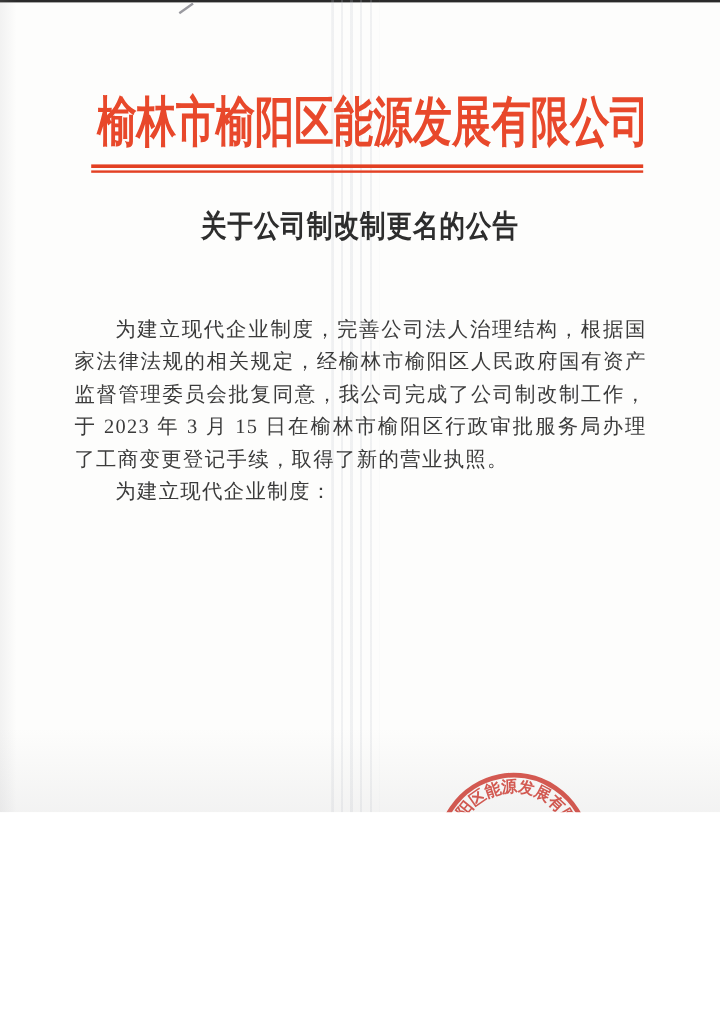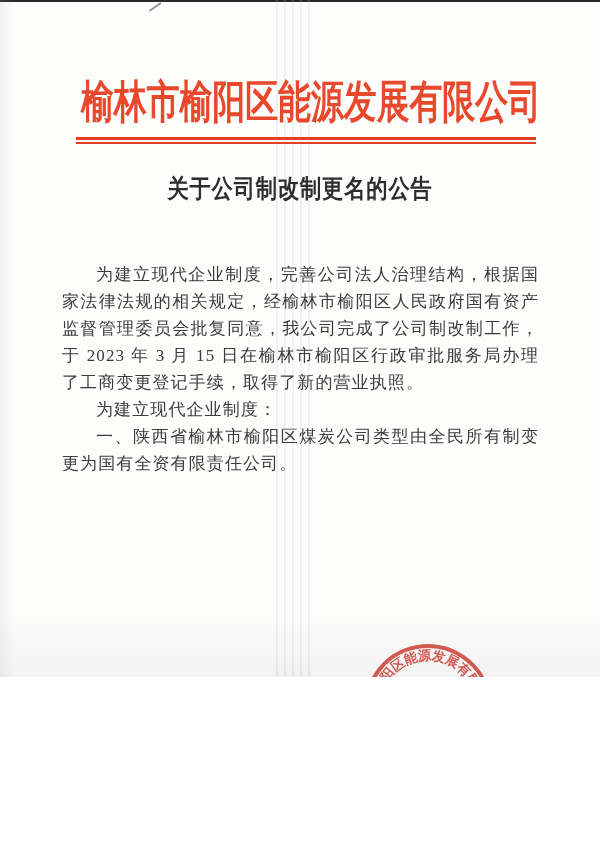--- a/index.html
+++ b/index.html
@@ -153,21 +153,20 @@
 
   <div class="letterhead">榆林市榆阳区能源发展有限公司</div>
 
   <div class="red-rule"></div>
 
   <h1 class="doc-title">关于公司制改制更名的公告</h1>
 
   <div class="doc-body">
     <p>为建立现代企业制度，完善公司法人治理结构，根据国家法律法规的相关规定，经榆林市榆阳区人民政府国有资产监督管理委员会批复同意，我公司完成了公司制改制工作，于 2023 年 3 月 15 日在榆林市榆阳区行政审批服务局办理了工商变更登记手续，取得了新的营业执照。</p>
     <p>为建立现代企业制度：</p>
-    <p>一、陕西省榆林市榆阳区煤炭公司类型由全民所有制变更为国有全资有限责任公司。</p>
   </div>
 
   <div class="signature">
     <div class="sig-company">榆林市榆阳区能源发展有限公司</div>
     <div class="sig-date">2023 年 3 月 17 日</div>
   </div>
 
   <svg class="seal" viewBox="0 0 166 166">
     <g transform="rotate(-11 83 83)">
       <circle cx="83" cy="83" r="62" fill="none" stroke="#d6453c" stroke-width="4"></circle>

